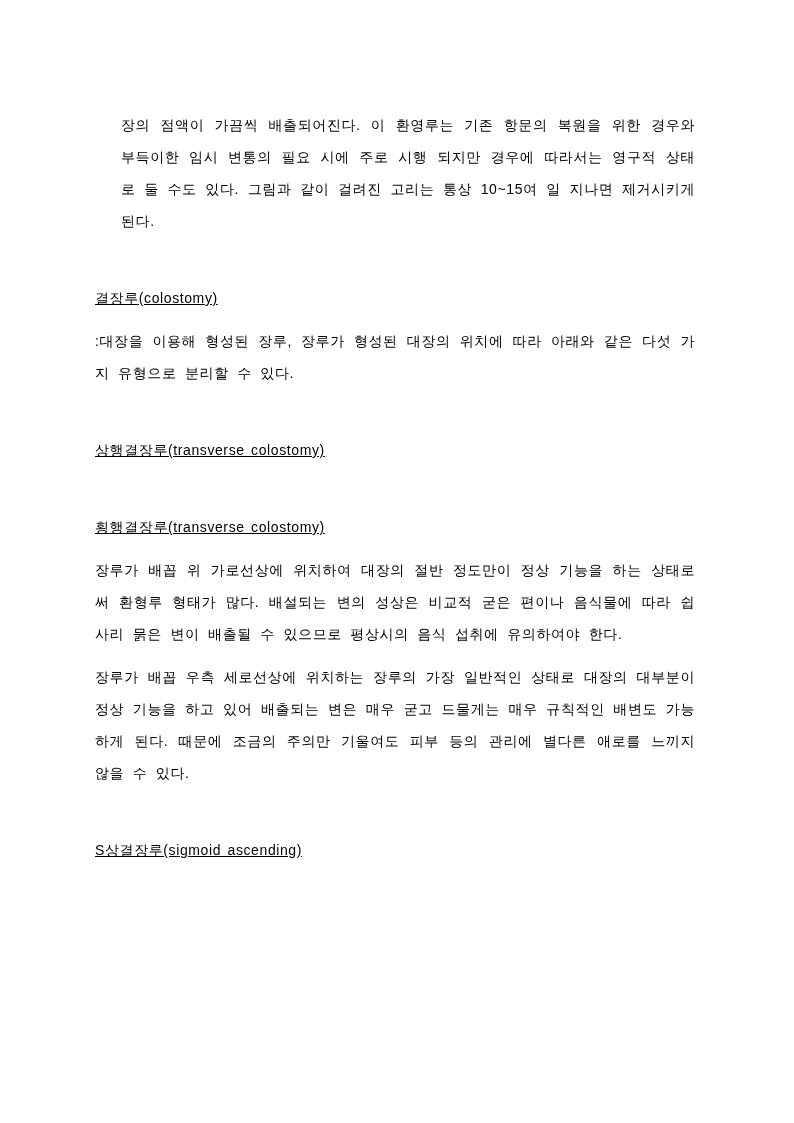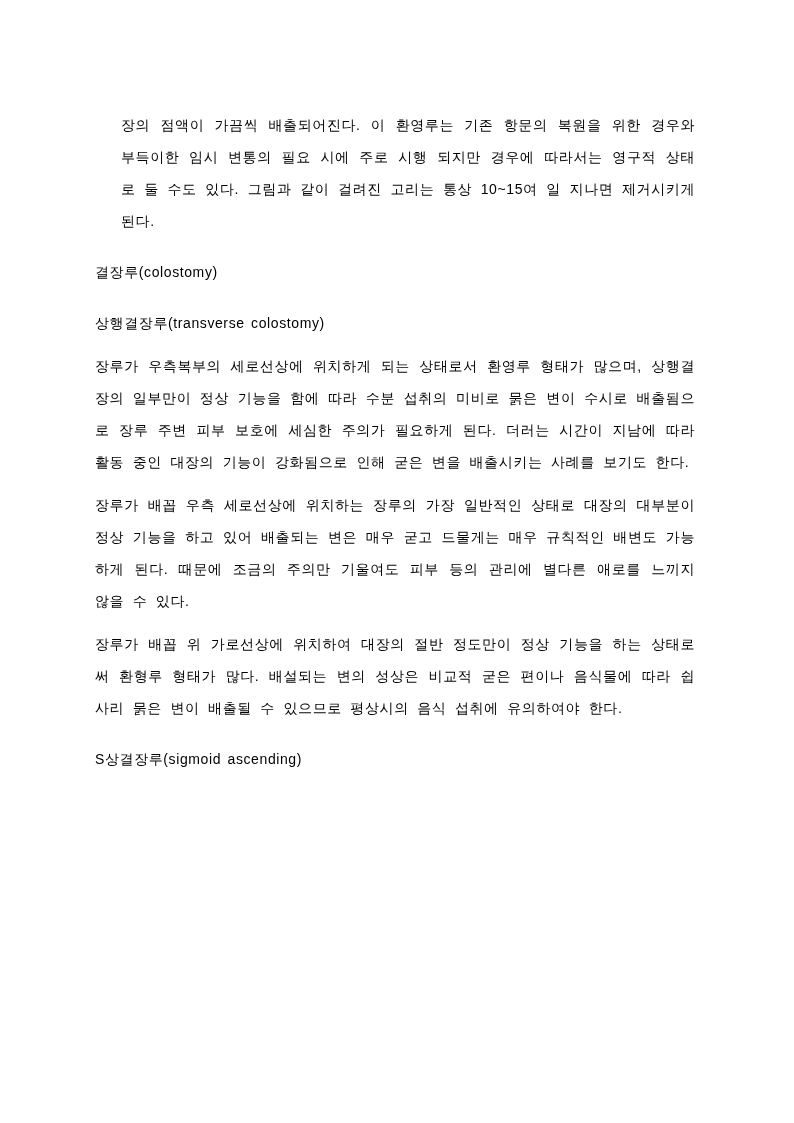--- a/index.html
+++ b/index.html
@@ -24,40 +24,42 @@
   .para {
     margin: 0 0 11px 0;
     text-align: justify;
     word-spacing: 4px;
     word-break: break-all;
   }
   .para.indent {
     padding-left: 26px;
   }
   .heading {
-    margin: 19px 0 11px 0;
+    margin: 45px 0 11px 0;
     text-align: left;
     word-spacing: 2px;
     white-space: nowrap;
+    text-decoration: underline;
   }
 </style>
 </head>
 <body>
 
 <div class="page">
 
   <p class="para indent">장의 점액이 가끔씩 배출되어진다. 이 환영루는 기존 항문의 복원을 위한 경우와 부득이한 임시 변통의 필요 시에 주로 시행 되지만 경우에 따라서는 영구적 상태로 둘 수도 있다. 그림과 같이 걸려진 고리는 통상 10~15여 일 지나면 제거시키게 된다.</p>
 
   <p class="heading">결장루(colostomy)</p>
 
+  <p class="para">:대장을 이용해 형성된 장루, 장루가 형성된 대장의 위치에 따라 아래와 같은 다섯 가지 유형으로 분리할 수 있다.</p>
 
   <p class="heading">상행결장루(transverse colostomy)</p>
 
-  <p class="para">장루가 우측복부의 세로선상에 위치하게 되는 상태로서 환영루 형태가 많으며, 상행결장의 일부만이 정상 기능을 함에 따라 수분 섭취의 미비로 묽은 변이 수시로 배출됨으로 장루 주변 피부 보호에 세심한 주의가 필요하게 된다. 더러는 시간이 지남에 따라 활동 중인 대장의 기능이 강화됨으로 인해 굳은 변을 배출시키는 사례를 보기도 한다.</p>
 
+  <p class="heading">횡행결장루(transverse colostomy)</p>
+
+  <p class="para">장루가 배꼽 위 가로선상에 위치하여 대장의 절반 정도만이 정상 기능을 하는 상태로써 환형루 형태가 많다. 배설되는 변의 성상은 비교적 굳은 편이나 음식물에 따라 쉽사리 묽은 변이 배출될 수 있으므로 평상시의 음식 섭취에 유의하여야 한다.</p>
 
   <p class="para">장루가 배꼽 우측 세로선상에 위치하는 장루의 가장 일반적인 상태로 대장의 대부분이 정상 기능을 하고 있어 배출되는 변은 매우 굳고 드물게는 매우 규칙적인 배변도 가능하게 된다. 때문에 조금의 주의만 기울여도 피부 등의 관리에 별다른 애로를 느끼지 않을 수 있다.</p>
-
-  <p class="para">장루가 배꼽 위 가로선상에 위치하여 대장의 절반 정도만이 정상 기능을 하는 상태로써 환형루 형태가 많다. 배설되는 변의 성상은 비교적 굳은 편이나 음식물에 따라 쉽사리 묽은 변이 배출될 수 있으므로 평상시의 음식 섭취에 유의하여야 한다.</p>
 
   <p class="heading">S상결장루(sigmoid ascending)</p>
 
 </div>
 
 </body></html>

